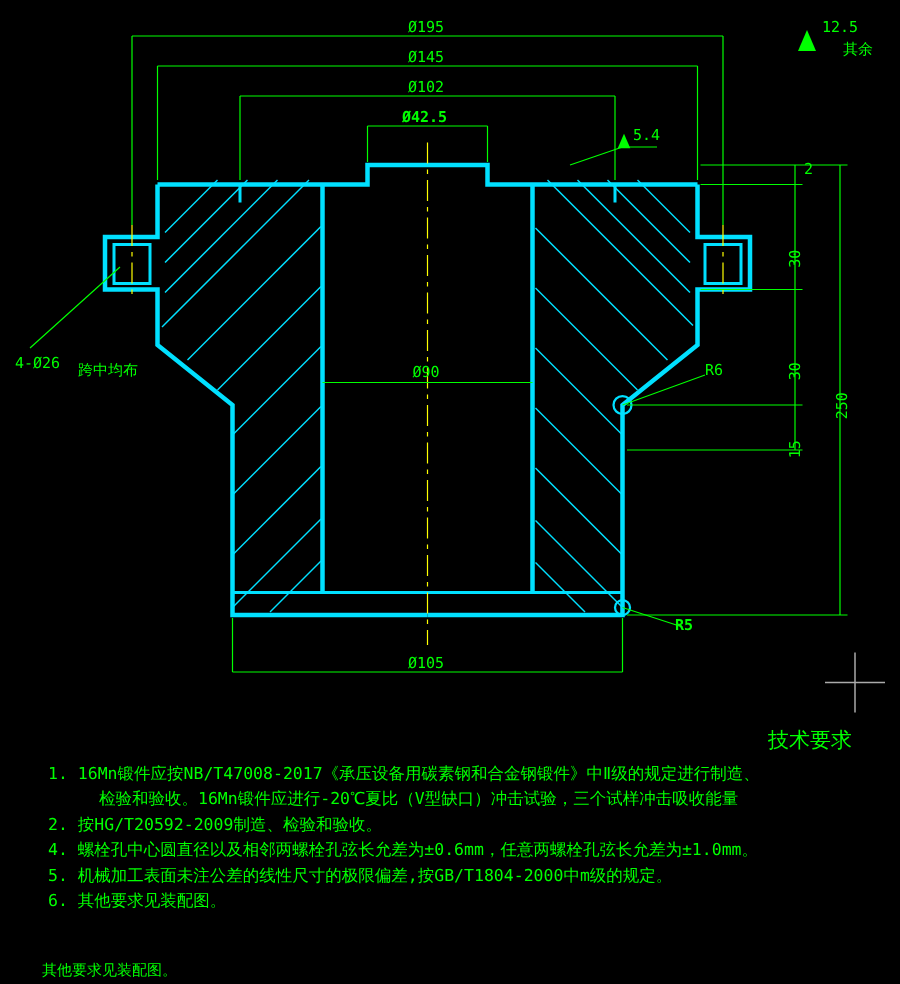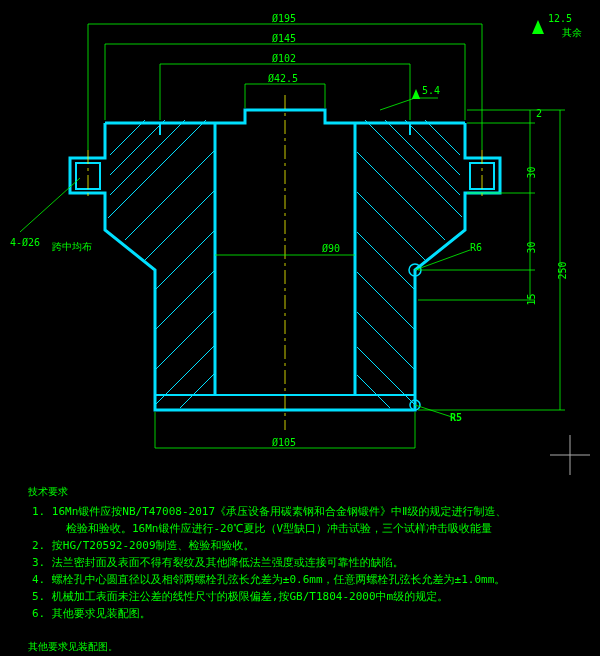--- a/index.html
+++ b/index.html
@@ -6,21 +6,21 @@
   body {
     background:#000;
     width:600px; height:656px;
     position:relative;
     font-family:"SimSun","Microsoft YaHei",monospace;
     font-size:11px;
     color:#00ff00;
     overflow:hidden;
   }
   .dim { color:#00ff00; position:absolute; font-size:10px; white-space:nowrap; }
-  .req-title { text-align:left; margin-bottom:4px; font-size:10px; }
+  .req-title { text-align:right; margin-bottom:4px; font-size:14px; }
   .req-line { font-size:11px; line-height:1.55; padding-left:4px; }
   .req-sub { padding-left:38px; }
   .reqs { position:absolute; left:28px; top:485px; width:540px; }
   svg { position:absolute; left:0; top:0; }
   
   .tri { position:absolute; width:0; height:0; border-left:6px solid transparent; border-right:6px solid transparent; border-bottom:14px solid #00ff00; }
 </style>
 </head>
 <body>
 
@@ -136,40 +136,39 @@
 <div class="tri" style="left:532px; top:20px;"></div>
 <div class="dim" style="left:548px; top:13px;">12.5</div>
 <div class="dim" style="left:562px; top:26px;">其余</div>
 
 <div class="tri" style="left:410px; top:87px; transform:scale(0.7);"></div>
 <div class="dim" style="left:422px; top:85px;">5.4</div>
 
 <div class="dim" style="left:272px; top:13px;">Ø195</div>
 <div class="dim" style="left:272px; top:33px;">Ø145</div>
 <div class="dim" style="left:272px; top:53px;">Ø102</div>
-<div class="dim" style="left:268px; top:73px;">Ø42.5</div>
-<div class="dim" style="left:275px; top:243px;margin-left:47px;">Ø90</div>
+<div class="dim" style="left:268px; top:73px;font-weight:bold;">Ø42.5</div>
+<div class="dim" style="left:275px; top:243px;">Ø90</div>
 <div class="dim" style="left:272px; top:437px;">Ø105</div>
 
 <div class="dim" style="left:10px; top:225px;margin-top:12px;">4-Ø26</div>
 <div class="dim" style="left:6px; top:240px;padding-left:46px;">跨中均布</div>
 
 <div class="dim" style="left:470px; top:242px;">R6</div>
 <div class="dim" style="left:450px; top:412px;font-weight:bold;">R5</div>
 
 <div class="dim" style="left:536px; top:108px;">2</div>
 <div class="dim" style="left:525px; top:167px; transform:rotate(-90deg);">30</div>
 <div class="dim" style="left:525px; top:242px; transform:rotate(-90deg);">30</div>
 <div class="dim" style="left:525px; top:294px; transform:rotate(-90deg);">15</div>
 <div class="dim" style="left:553px; top:265px; transform:rotate(-90deg);">250</div>
 
 <div class="reqs">
   <div class="req-title">技术要求</div>
   <div class="req-line">1. 16Mn锻件应按NB/T47008-2017《承压设备用碳素钢和合金钢锻件》中Ⅱ级的规定进行制造、</div>
   <div class="req-line req-sub">检验和验收。16Mn锻件应进行-20℃夏比（V型缺口）冲击试验，三个试样冲击吸收能量</div>
   <div class="req-line">2. 按HG/T20592-2009制造、检验和验收。</div>
-  <div class="req-line">3. 法兰密封面及表面不得有裂纹及其他降低法兰强度或连接可靠性的缺陷。</div>
   <div class="req-line">4. 螺栓孔中心圆直径以及相邻两螺栓孔弦长允差为±0.6mm，任意两螺栓孔弦长允差为±1.0mm。</div>
   <div class="req-line">5. 机械加工表面未注公差的线性尺寸的极限偏差,按GB/T1804-2000中m级的规定。</div>
   <div class="req-line">6. 其他要求见装配图。</div>
 </div>
 
 <div class="dim" style="left:28px; top:640px;">其他要求见装配图。</div>
 
 </body></html>

